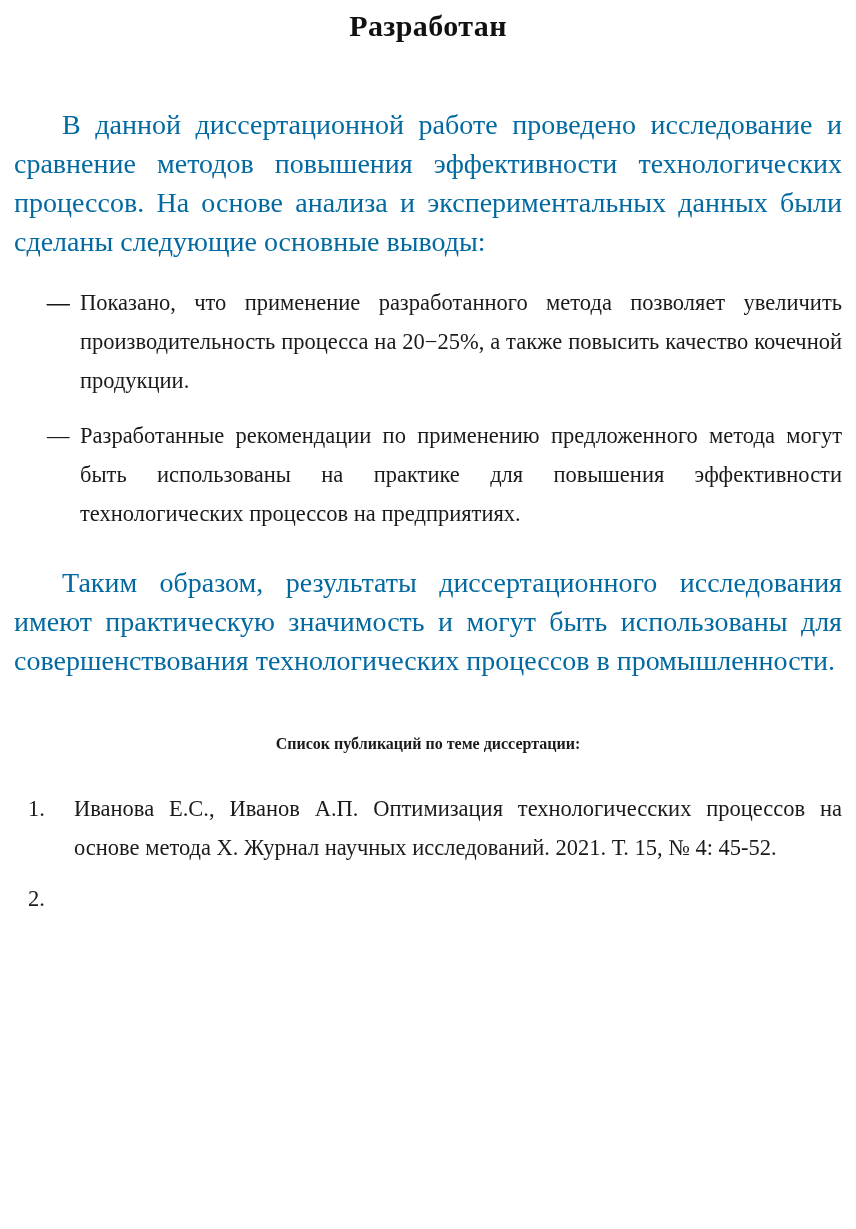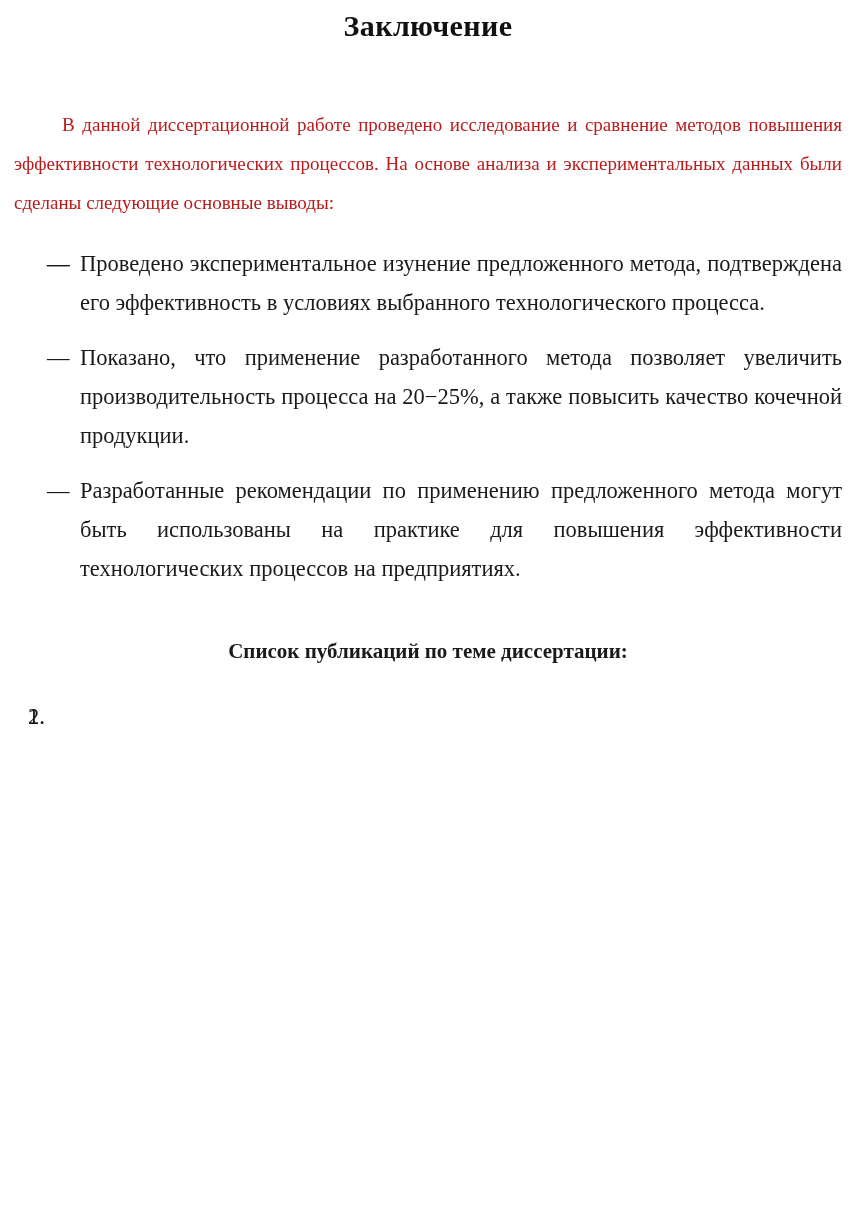--- a/index.html
+++ b/index.html
@@ -31,27 +31,27 @@
     font-weight: bold;
     text-align: center;
     letter-spacing: 0.4px;
     margin: 8px 0 0 0;
     line-height: 1.2;
     color: #111111;
   }
 
   
   .para {
-    font-size: 19px;
+    font-size: 28px;
     line-height: 39px;
     text-align: justify;
     text-justify: inter-word;
     text-indent: 48px;
     margin: 0;
-    color: #b91c1c;
+    color: #0369a1;
   }
   .para.intro { margin-top: 61px; }
   .para.closing { margin-top: 30px; }
 
   
   .dash-list {
     list-style: none;
     margin: 22px 0 0 0;
     padding: 0;
   }
@@ -68,21 +68,21 @@
   .dash-marker {
     position: absolute;
     left: 33px;
     top: 0;
     font-size: 22.5px;
     line-height: 39px;
   }
 
   
   .pub-heading {
-    font-size: 21px;
+    font-size: 16px;
     line-height: 39px;
     text-align: center;
     margin: 44px 0 0 0;
   }
 
   
   .pub-list {
     list-style: none;
     margin: 26px 0 0 0;
     padding: 0;
@@ -107,51 +107,52 @@
 
   
   .dash-item, .pub-item, .para { hyphens: manual; }
 </style>
 </head>
 <body>
 
 <div class="page">
   <div class="inner">
 
-    <h1 class="doc-title">Заключение</h1>
+    <h1 class="doc-title">Разработан</h1>
 
     <p class="para intro">В данной диссертационной работе проведено исследование и сравнение методов повышения эффективности технологических процессов. На основе анализа и экспериментальных данных были сделаны следующие основные выводы:</p>
 
     <ul class="dash-list">
       <li class="dash-item">
         <span class="dash-marker">—</span>
       </li>
       <li class="dash-item">
         <span class="dash-marker">—</span>
       </li>
       <li class="dash-item">
         <span class="dash-marker">—</span>
-        <span>Проведено экспериментальное изунение предложенного метода, подтверждена его эффективность в условиях выбранного технологического процесса.</span>
       </li>
       <li class="dash-item">
         <span class="dash-marker">—</span>
         <span>Показано, что применение разработанного метода позволяет увеличить производительность процесса на 20−25%, а также повысить качество кочечной продукции.</span>
       </li>
       <li class="dash-item">
         <span class="dash-marker">—</span>
         <span>Разработанные рекомендации по применению предложенного метода могут быть использованы на практике для повышения эффективности технологических процессов на предприятиях.</span>
       </li>
     </ul>
 
+    <p class="para closing">Таким образом, результаты диссертационного исследования имеют практическую значимость и могут быть использованы для совершенствования технологических процессов в промышленности.</p>
 
     <h2 class="pub-heading">Список публикаций по теме диссертации:</h2>
 
     <ol class="pub-list">
       <li class="pub-item">
         <span class="pub-num">1.</span>
+        <span>Иванова Е.С., Иванов А.П. Оптимизация технологичесских процессов на основе метода X. Журнал научных исследований. 2021. Т. 15, № 4: 45-52.</span>
       </li>
       <li class="pub-item">
         <span class="pub-num">2.</span>
       </li>
     </ol>
 
   </div>
 </div>
 
 </body></html>

